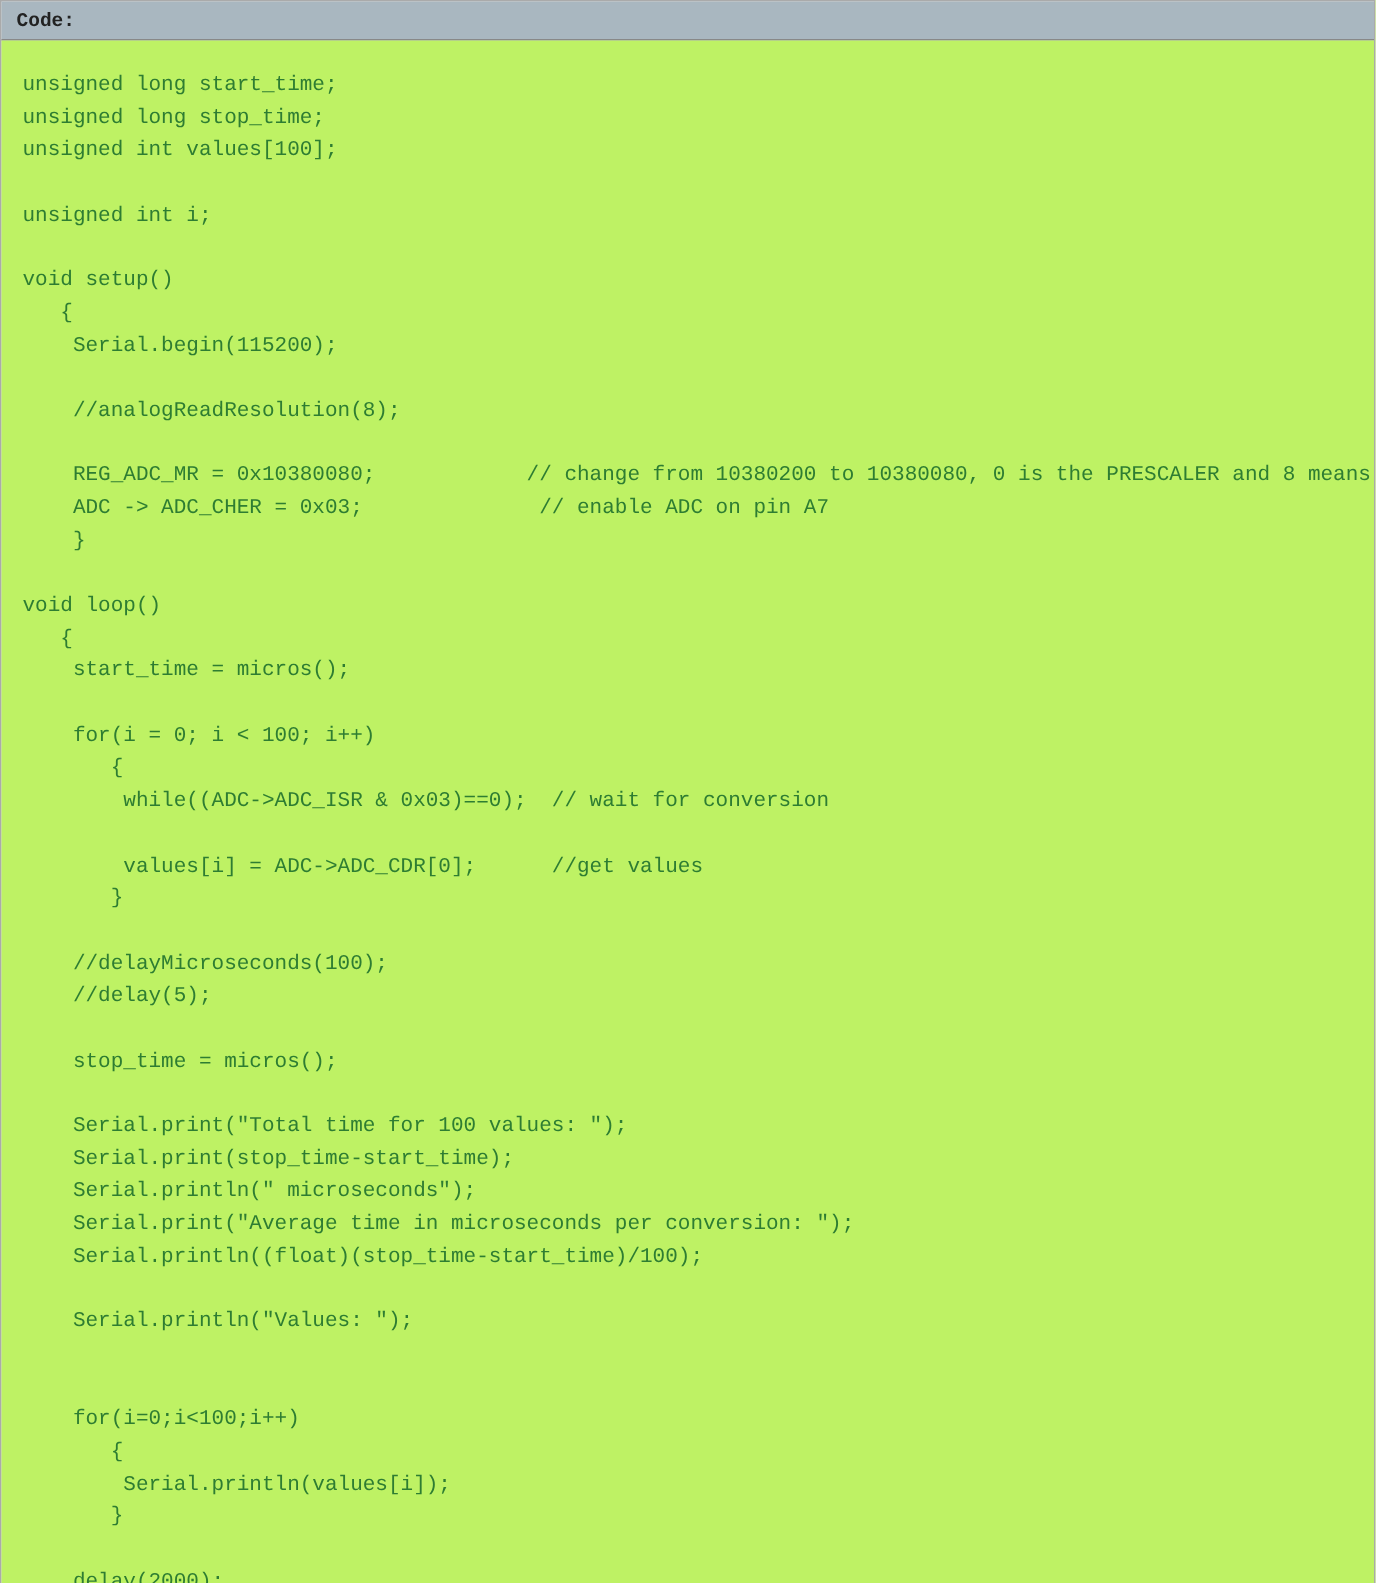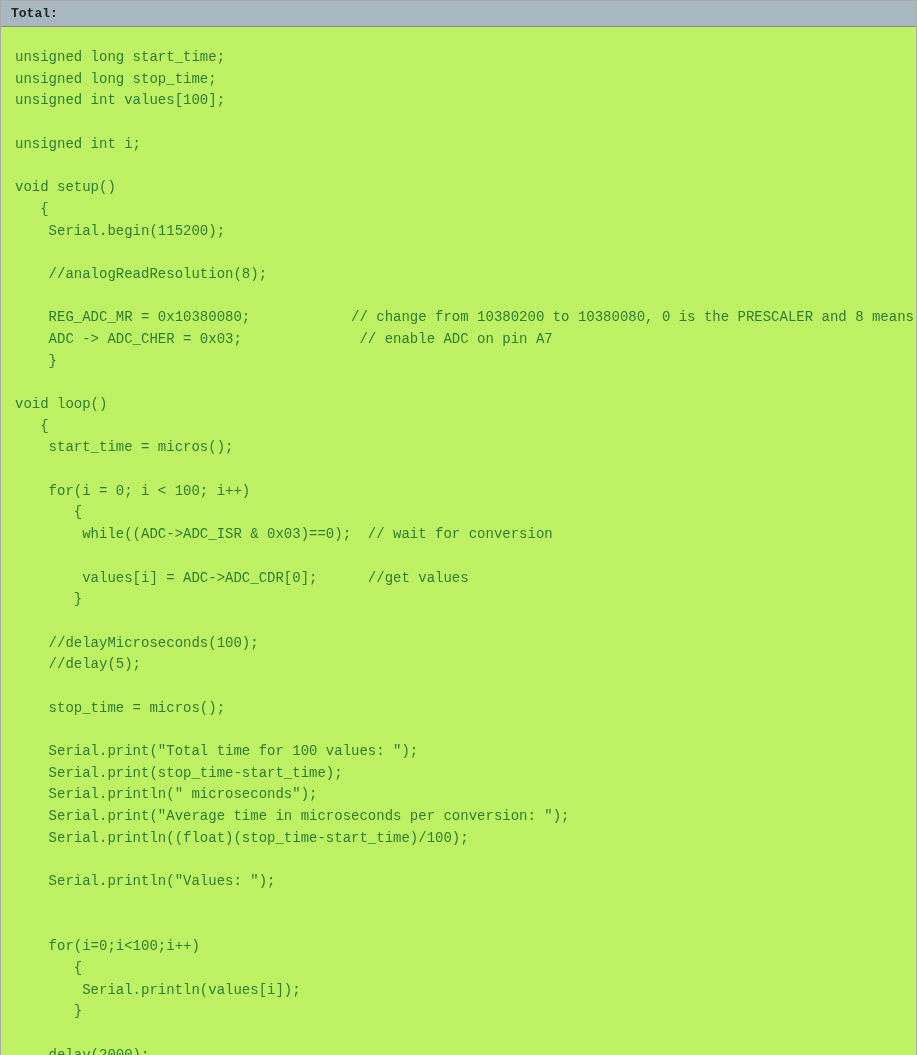--- a/index.html
+++ b/index.html
@@ -39,21 +39,21 @@
       line-height: 1.55;
       white-space: pre;
       font-size: 14px;
     }
   </style>
 </head>
 <body>
 
 <div class="container">
   <div class="code-header">
-    <span>Total:</span>
+    <span>Code:</span>
   </div>
   <div class="code-body" id="code-body">unsigned long start_time;
 unsigned long stop_time;
 unsigned int values[100];
 
 unsigned int i;
 
 void setup()
    {
     Serial.begin(115200);

